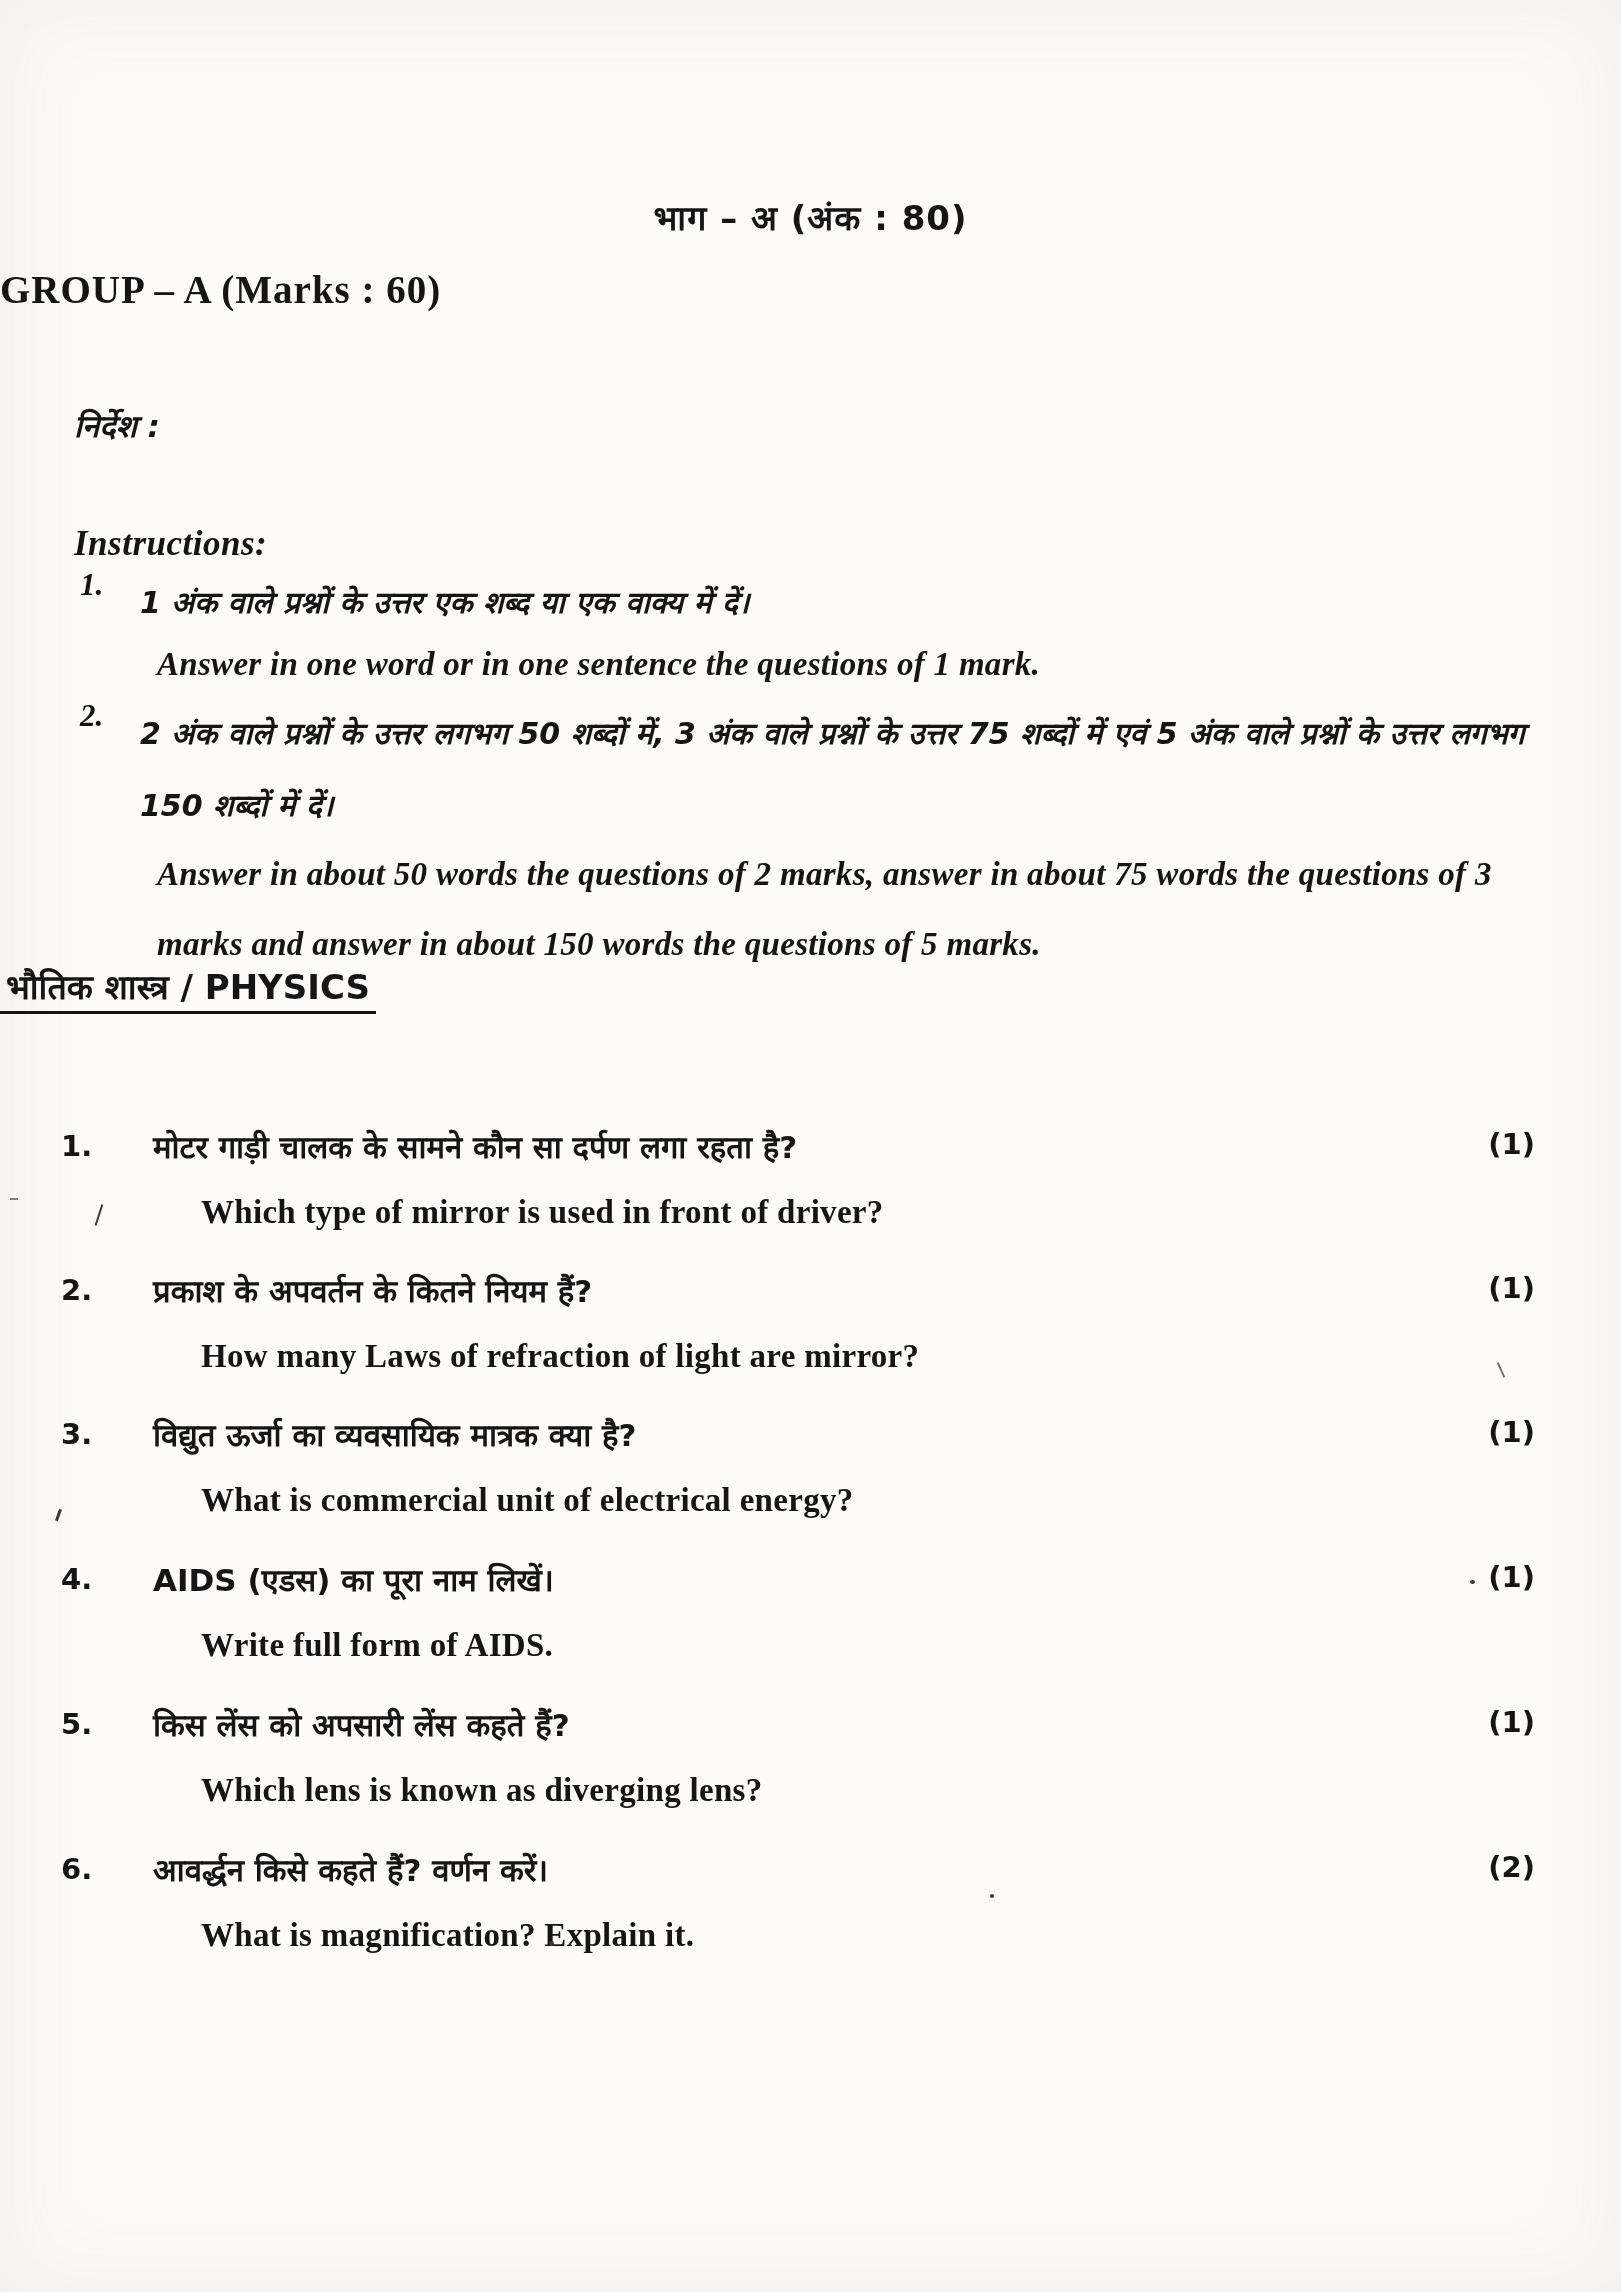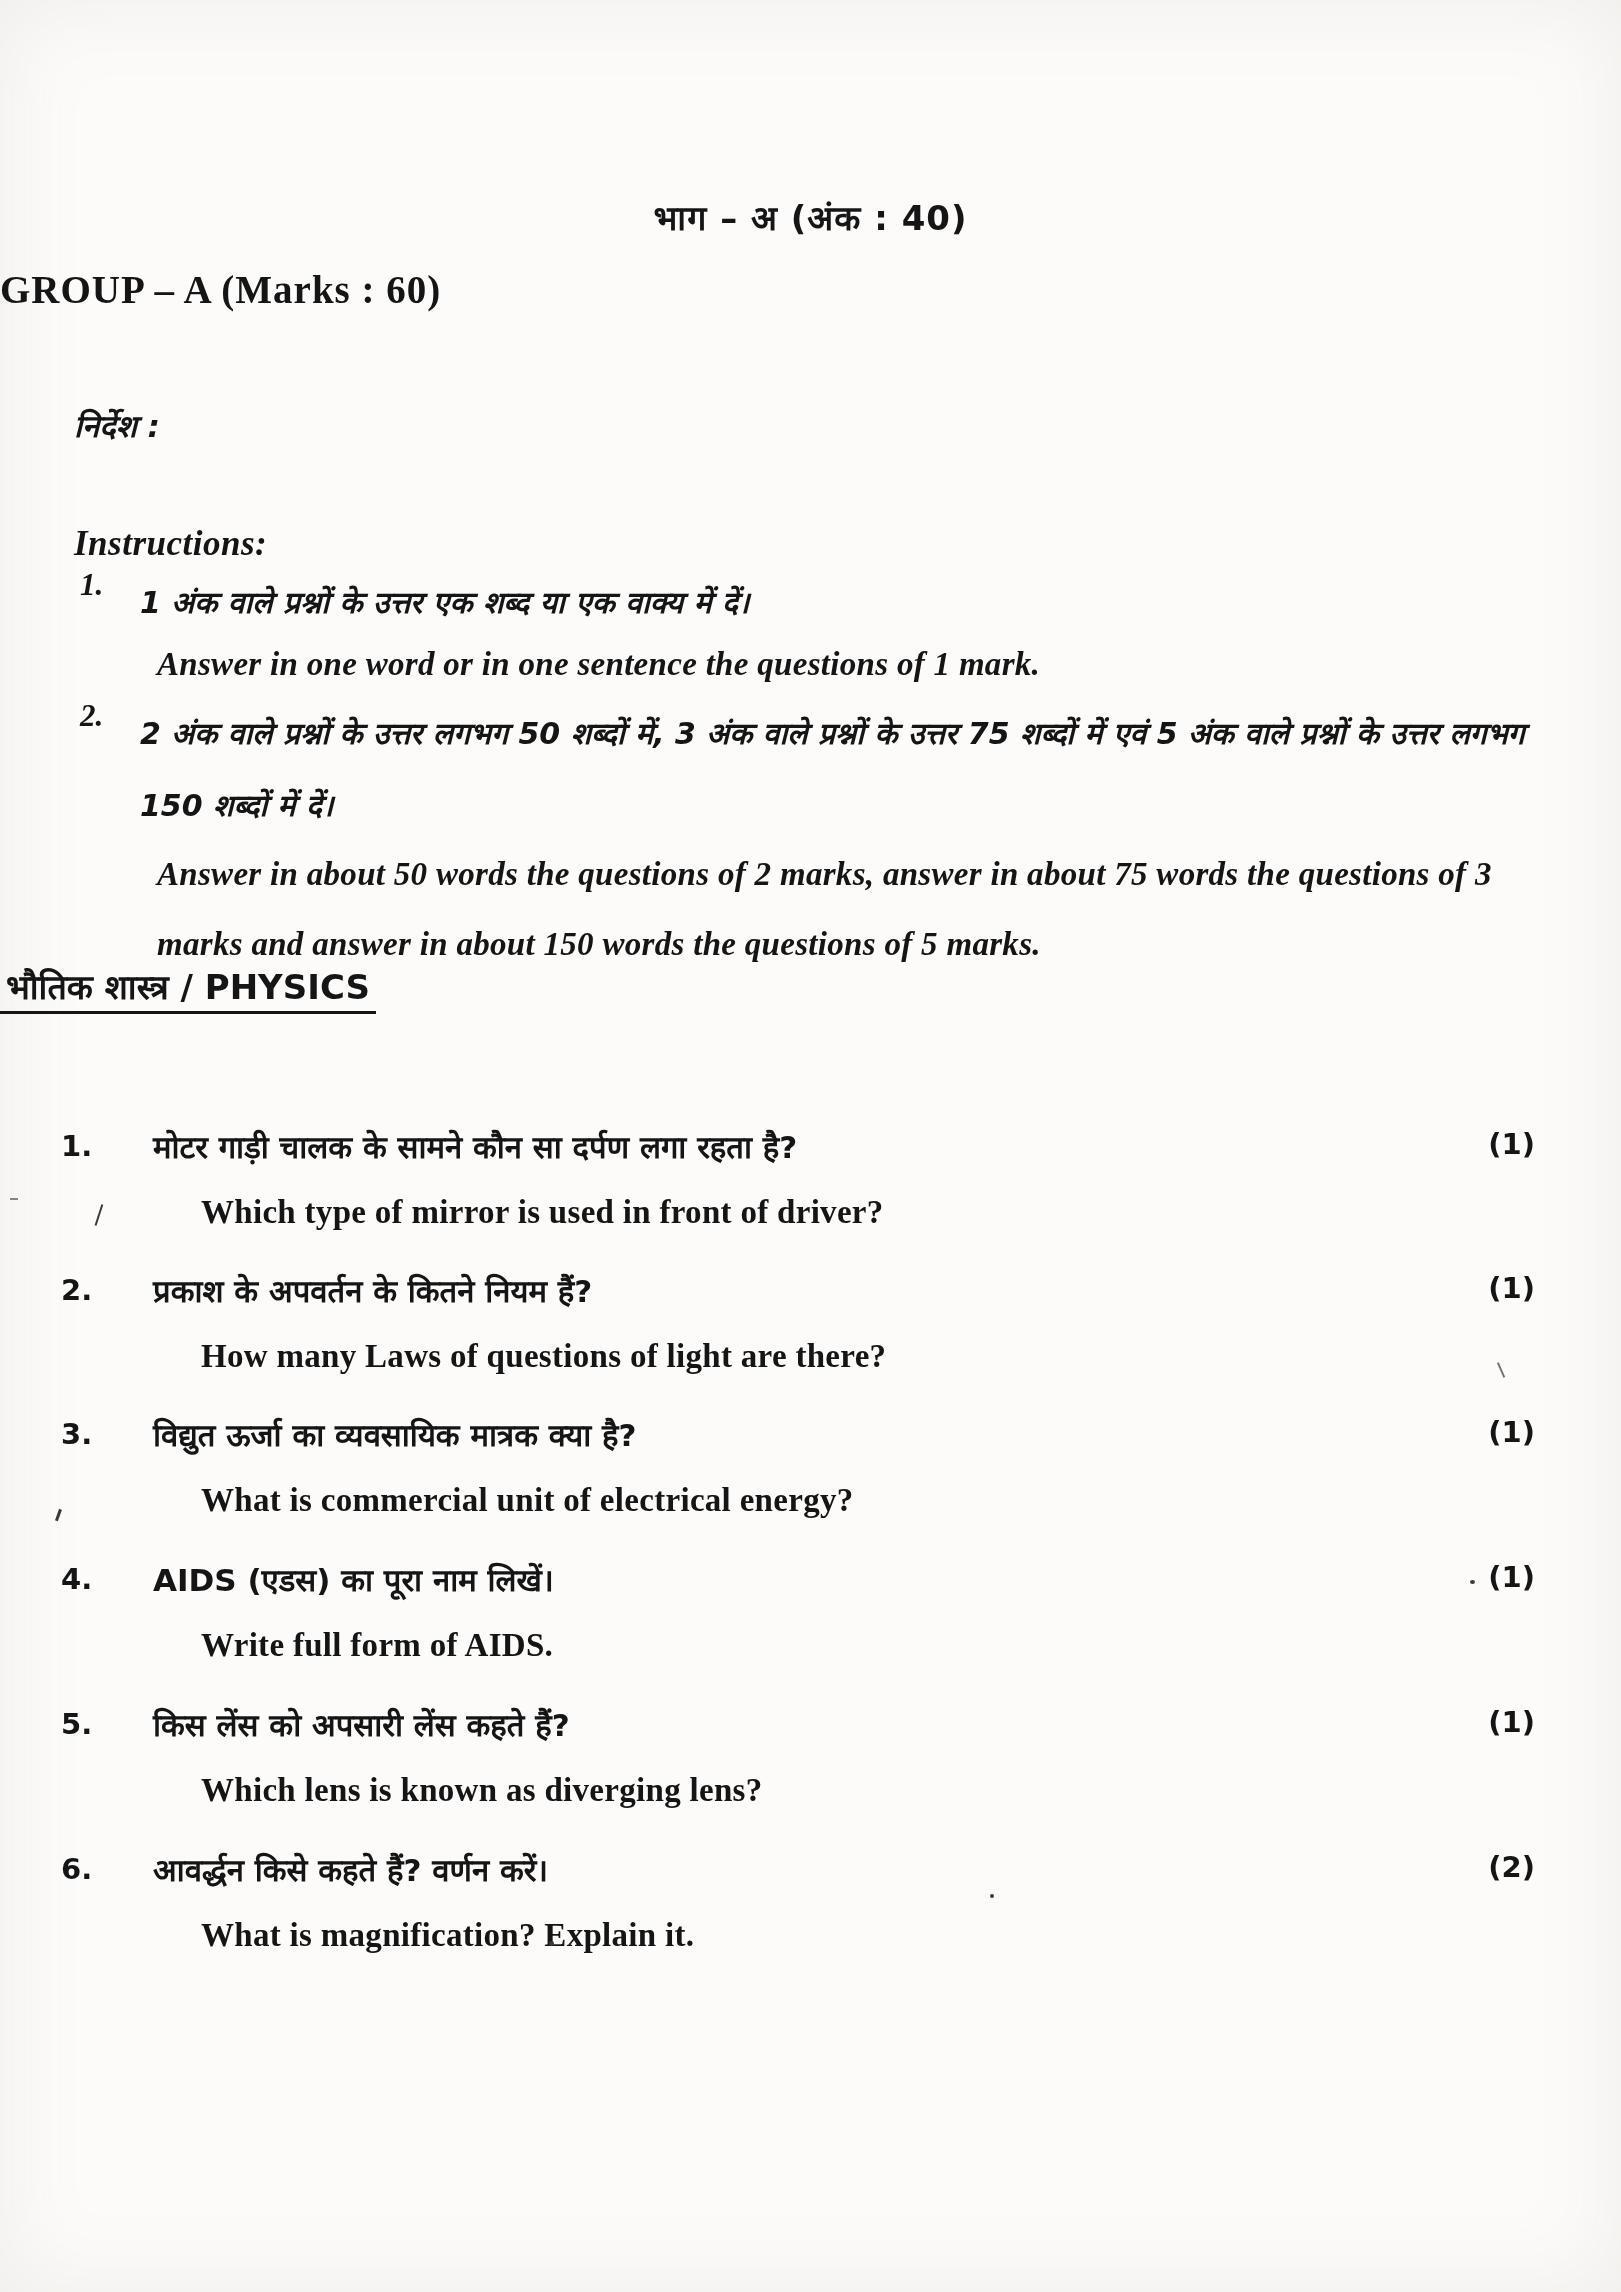--- a/index.html
+++ b/index.html
@@ -111,21 +111,21 @@
   .a-dot2{left:990px;top:1894px;width:3.9px;height:3.9px;border-radius:50%;}
   .a-dot3{left:549px;top:1941px;width:4.9px;height:4.9px;border-radius:50%;}
   .a-dash1{left:9.8px;top:1198px;width:7.8px;height:2px;opacity:.6;}
 </style>
 </head>
 <body>
 
 <div class="page">
   <div class="content">
 
-    <div class="hdr-hi">भाग – अ (अंक : 40)</div>
+    <div class="hdr-hi">भाग – अ (अंक : 80)</div>
     <div class="hdr-en">GROUP – A (Marks : 60)</div>
 
     <div class="instr-label-hi">निर्देश :</div>
     <div class="instr-label-en">Instructions:</div>
 
     <div class="instr-item" id="instr1">
       <span class="instr-num">1.</span>
       <span class="instr-hi">1 अंक वाले प्रश्नों के उत्तर एक शब्द या एक वाक्य में दें।</span>
     </div>
     <div class="instr-item" id="instr1-en">
@@ -147,21 +147,21 @@
     <div class="question" id="q1">
       <span class="q-num">1.</span>
       <span class="q-hi">मोटर गाड़ी चालक के सामने कौन सा दर्पण लगा रहता है?</span>
       <span class="q-en">Which type of mirror is used in front of driver?</span>
       <span class="q-marks">(1)</span>
     </div>
 
     <div class="question" id="q2">
       <span class="q-num">2.</span>
       <span class="q-hi">प्रकाश के अपवर्तन के कितने नियम हैं?</span>
-      <span class="q-en">How many Laws of questions of light are there?</span>
+      <span class="q-en">How many Laws of refraction of light are mirror?</span>
       <span class="q-marks">(1)</span>
     </div>
 
     <div class="question" id="q3">
       <span class="q-num">3.</span>
       <span class="q-hi">विद्युत ऊर्जा का व्यवसायिक मात्रक क्या है?</span>
       <span class="q-en">What is commercial unit of electrical energy?</span>
       <span class="q-marks">(1)</span>
     </div>
 

